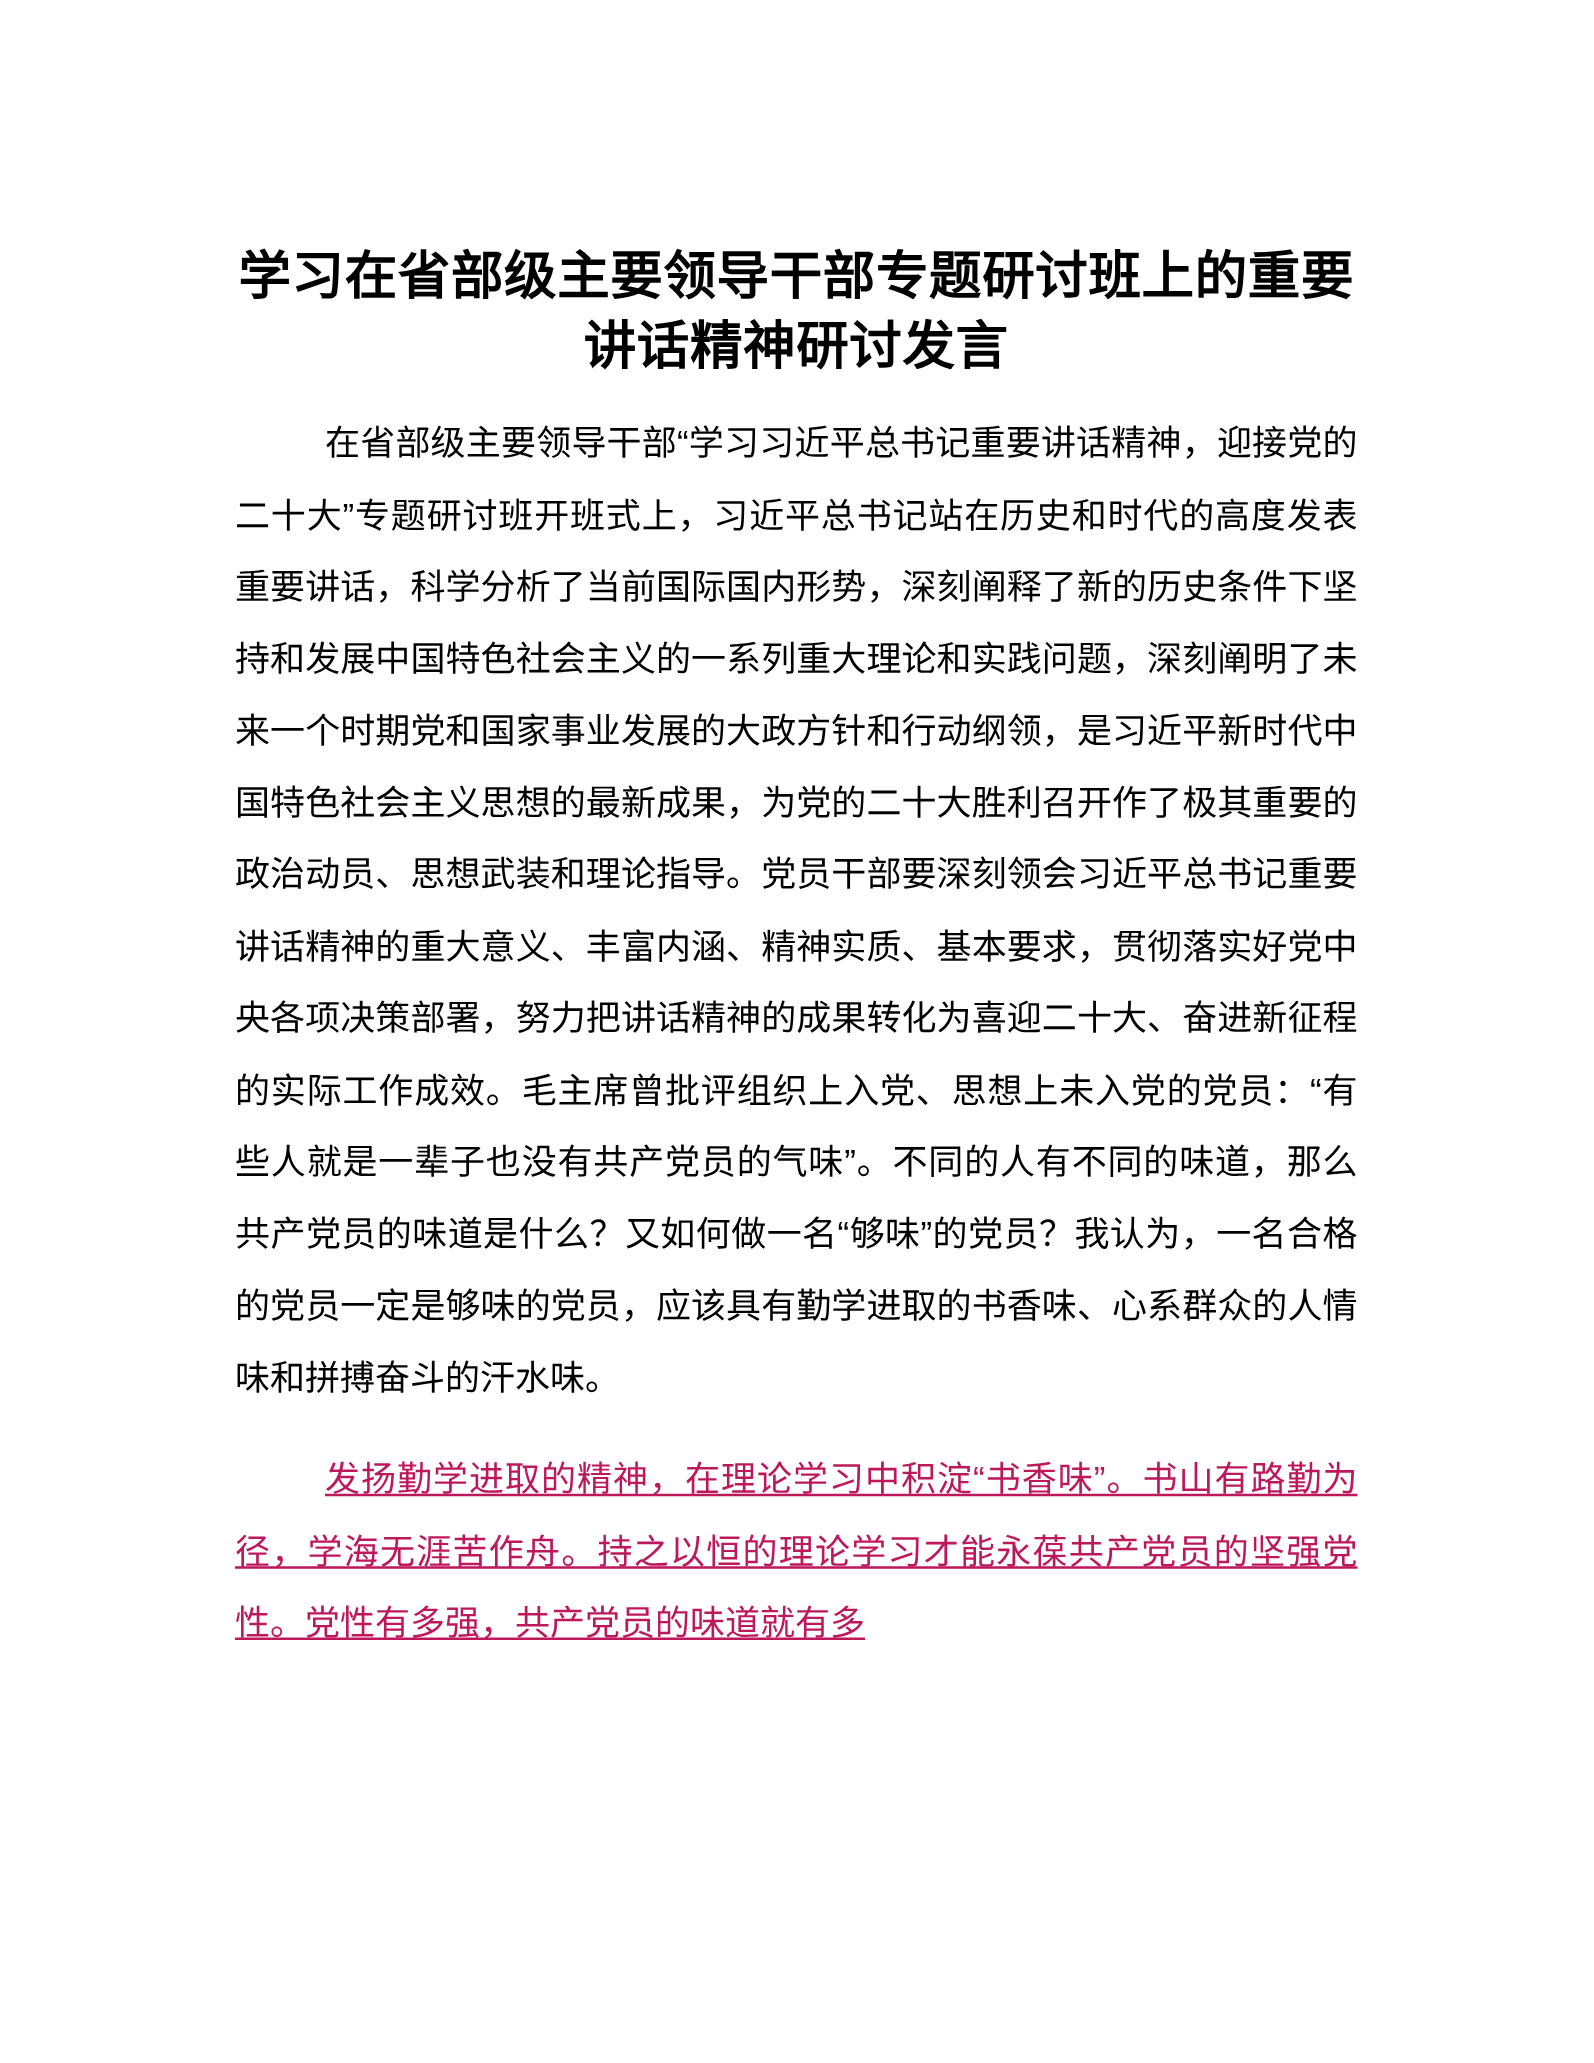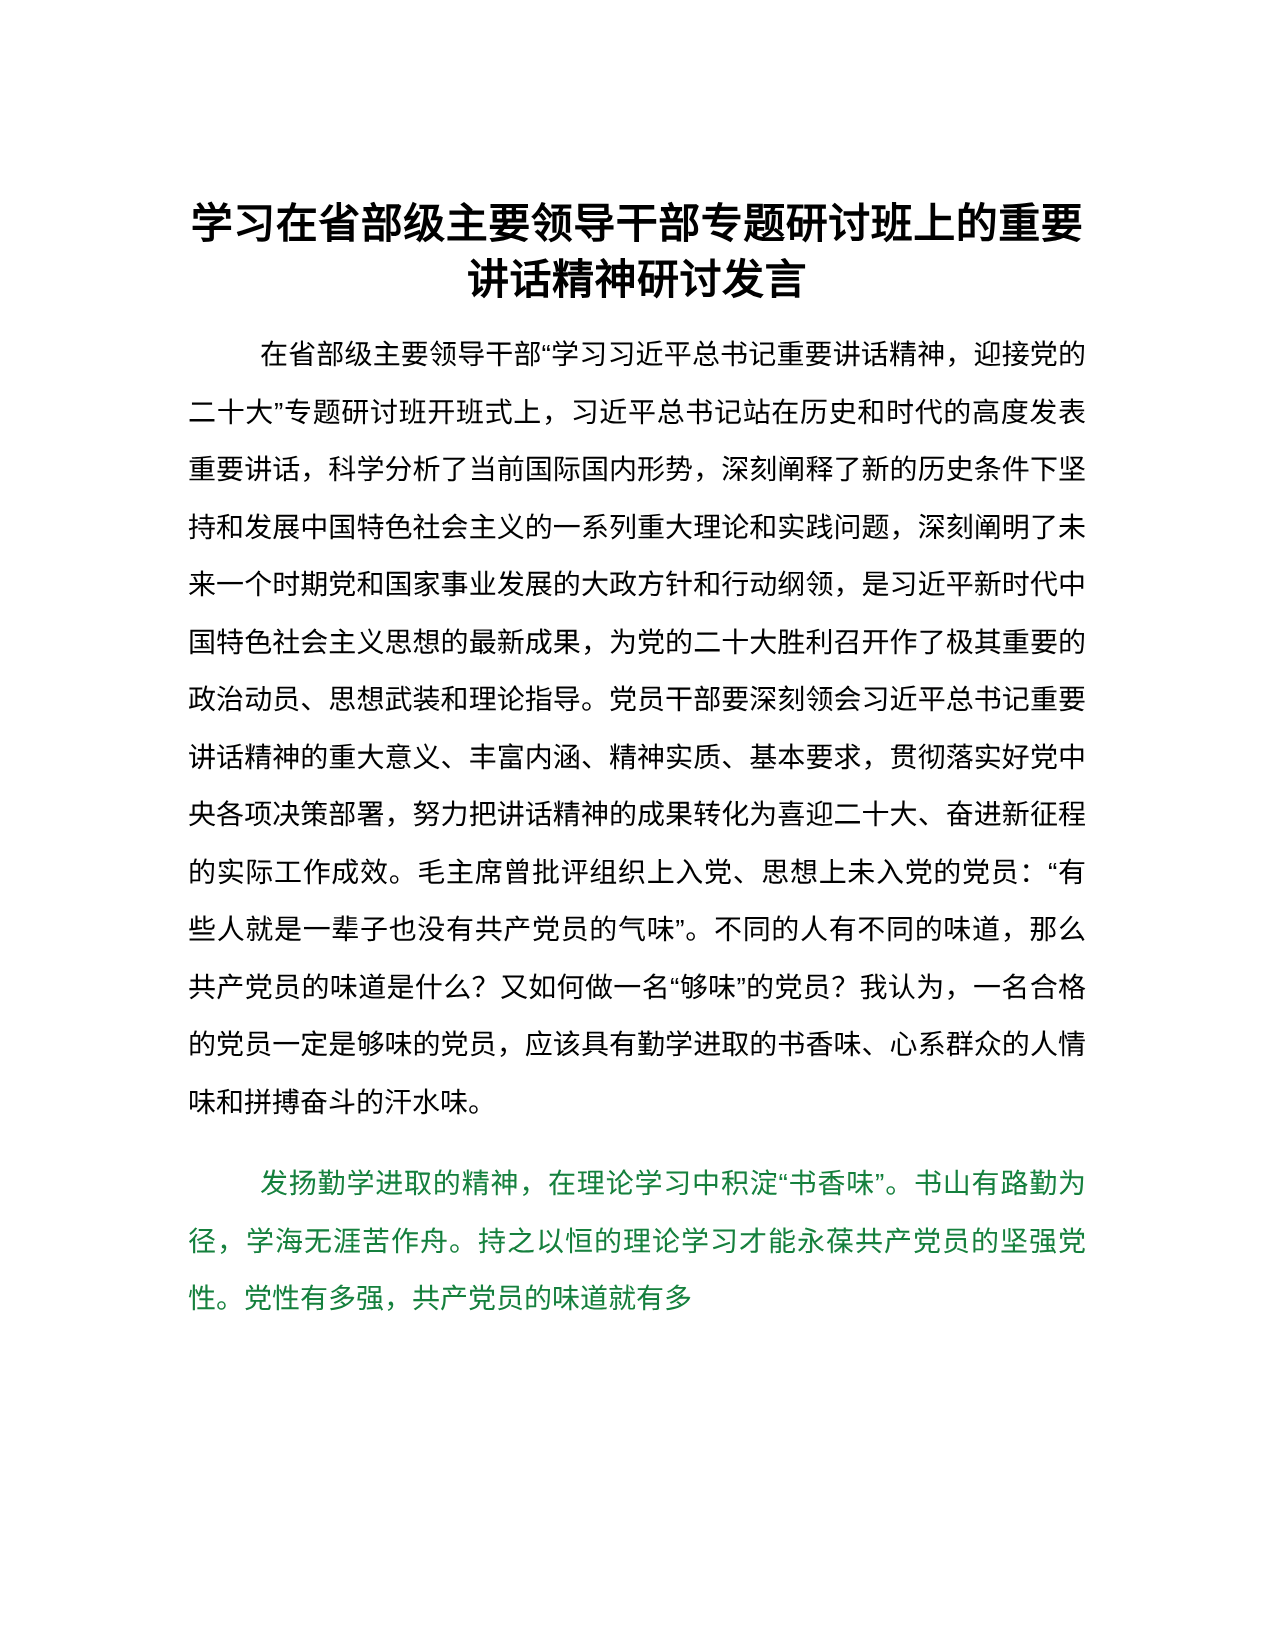--- a/index.html
+++ b/index.html
@@ -20,21 +20,21 @@
   }
 
   .content {
     position: absolute;
     left: 188px;
     top: 196px;
     width: 898px;
   }
 
   .doc-title {
-    font-family: Liberation Serif, serif;
+    font-family: Liberation Mono, monospace;
     font-weight: bold;
     font-size: 42px;
     line-height: 56px;
     text-align: center;
     color: #000000;
     letter-spacing: 0.5px;
     margin: 0 0 18px 0;
     padding: 0;
     word-break: break-all;
   }
@@ -61,16 +61,16 @@
 </head>
 <body style="background: rgb(255, 255, 255);">
 
 <div class="page" style="background: rgb(255, 255, 255);">
   <div class="content">
 
     <h1 class="doc-title" style="color: rgb(0, 0, 0);">学习在省部级主要领导干部专题研讨班上的重要讲话精神研讨发言</h1>
 
     <p class="doc-para" style="color: rgb(0, 0, 0);">在省部级主要领导干部“学习习近平总书记重要讲话精神，迎接党的二十大”专题研讨班开班式上，习近平总书记站在历史和时代的高度发表重要讲话，科学分析了当前国际国内形势，深刻阐释了新的历史条件下坚持和发展中国特色社会主义的一系列重大理论和实践问题，深刻阐明了未来一个时期党和国家事业发展的大政方针和行动纲领，是习近平新时代中国特色社会主义思想的最新成果，为党的二十大胜利召开作了极其重要的政治动员、思想武装和理论指导。党员干部要深刻领会习近平总书记重要讲话精神的重大意义、丰富内涵、精神实质、基本要求，贯彻落实好党中央各项决策部署，努力把讲话精神的成果转化为喜迎二十大、奋进新征程的实际工作成效。毛主席曾批评组织上入党、思想上未入党的党员：“有些人就是一辈子也没有共产党员的气味”。不同的人有不同的味道，那么共产党员的味道是什么？又如何做一名“够味”的党员？我认为，一名合格的党员一定是够味的党员，应该具有勤学进取的书香味、心系群众的人情味和拼搏奋斗的汗水味。</p>
 
-    <p class="doc-para" style="color: #15803d;">发扬勤学进取的精神，在理论学习中积淀“书香味”。书山有路勤为径，学海无涯苦作舟。持之以恒的理论学习才能永葆共产党员的坚强党性。党性有多强，共产党员的味道就有多</p>
+    <p class="doc-para" style="color: #be185d; text-decoration: underline;">发扬勤学进取的精神，在理论学习中积淀“书香味”。书山有路勤为径，学海无涯苦作舟。持之以恒的理论学习才能永葆共产党员的坚强党性。党性有多强，共产党员的味道就有多</p>
 
   </div>
 </div>
 
 </body></html>

